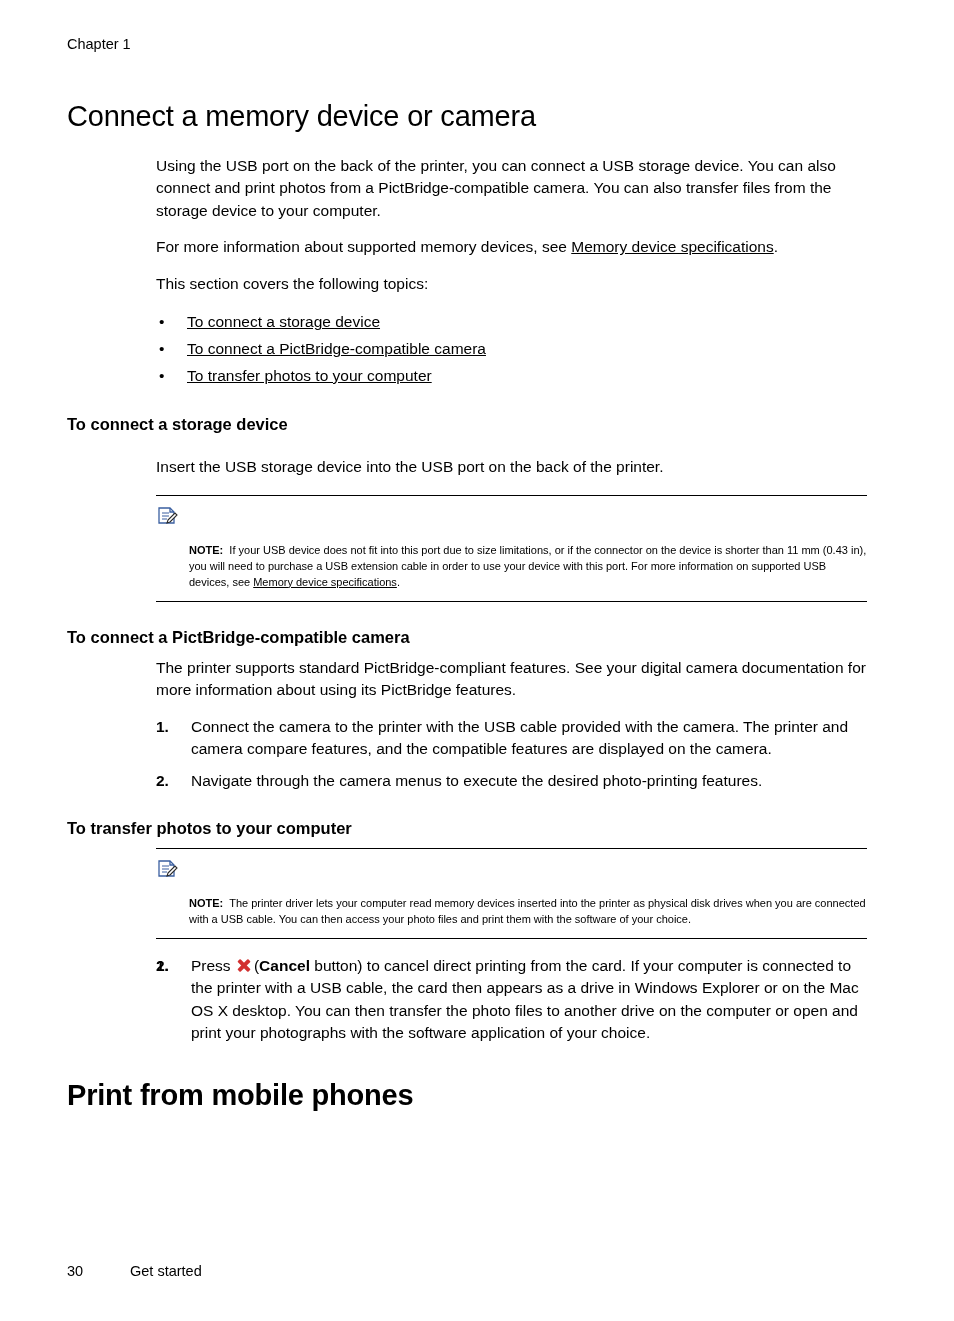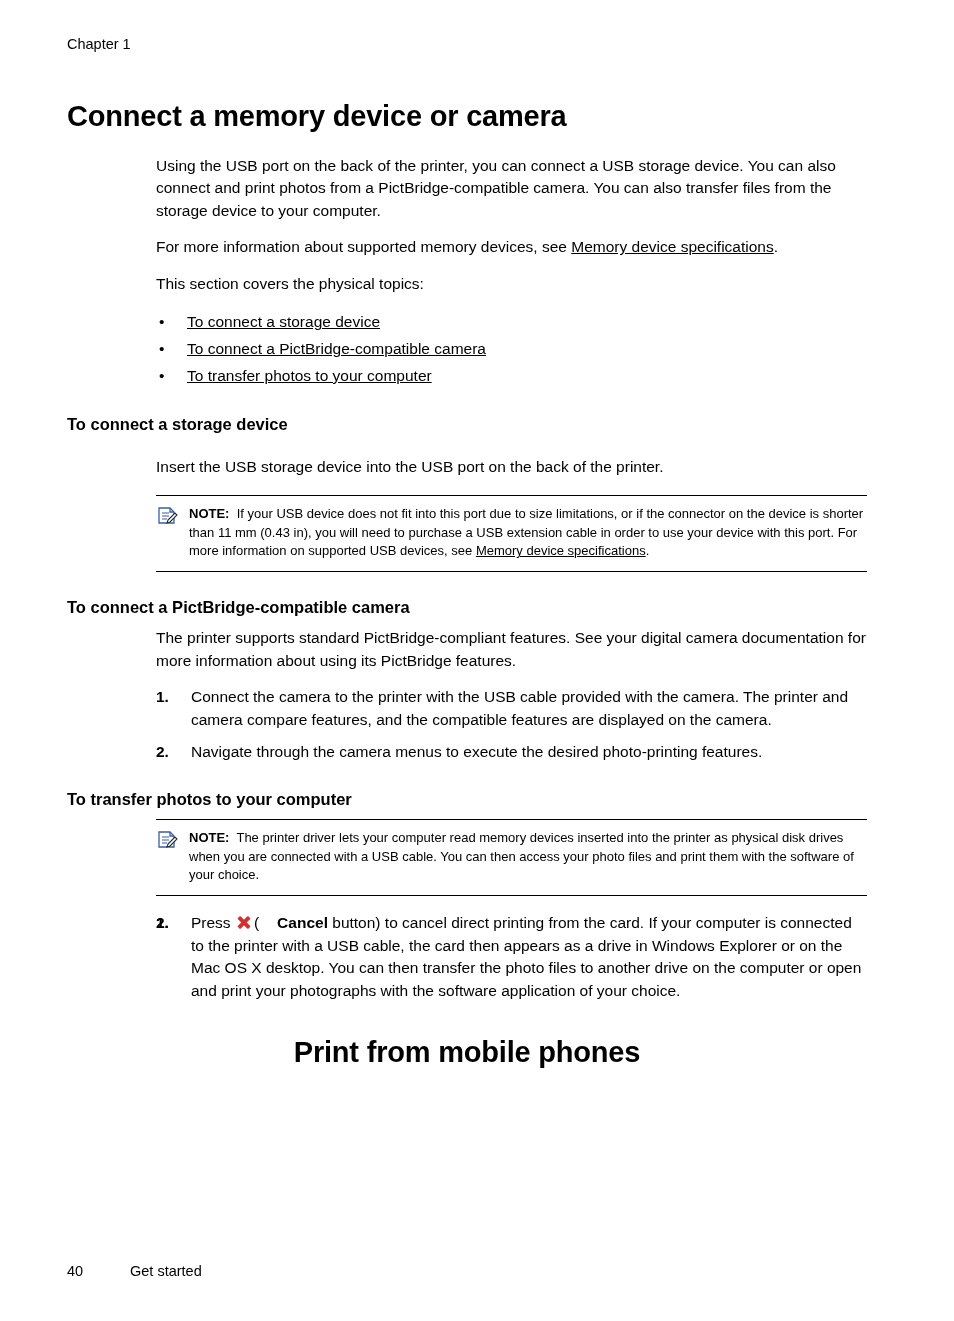--- a/index.html
+++ b/index.html
@@ -30,30 +30,29 @@
     color: #000;
   }
   .content {
     position: absolute;
     left: 67px;
     top: 100px;
     width: 800px;
   }
   h1.title {
     font-size: 29px;
-    font-weight: bold;
+    font-weight: normal;
     margin: 0 0 22px 0;
     letter-spacing: -0.2px;
   }
   h1.title2 {
     font-size: 29px;
     font-weight: bold;
     margin: 34px 0 13px 0;
     letter-spacing: -0.2px;
-    text-align: center;
   }
   h2.subhead {
     font-size: 16.5px;
     font-weight: bold;
     margin: 26px 0 10px 0;
   }
   .indent {
     margin-left: 89px;
   }
   p.body {
@@ -102,22 +101,23 @@
     margin-left: 89px;
     border-top: 1px solid #000;
     border-bottom: 1px solid #000;
     padding: 9px 0 10px 0;
     margin-top: 16px;
     margin-bottom: 16px;
     position: relative;
   }
   .note-inner {
     padding-left: 33px;
-    font-size: 13px;
+    font-size: 11px;
     line-height: 1.45;
+    margin-top: 38px;
   }
   .note-label {
     font-weight: bold;
   }
   .note-icon {
     position: absolute;
     left: 0px;
     top: 10px;
     width: 22px;
     height: 20px;
@@ -145,37 +145,37 @@
   .footer {
     position: absolute;
     left: 67px;
     bottom: 42px;
     font-size: 14.5px;
   }
   .footer .pagenum {
     display: inline-block;
     width: 63px;
   }
-  b { font-weight: bold; margin-left: 18px; }
+  b { font-weight: bold; }
 </style>
 </head>
 <body>
 
 <div class="page">
 
   <div class="chapter-label">Chapter 1</div>
 
   <div class="content">
 
     <h1 class="title">Connect a memory device or camera</h1>
 
     <div class="indent">
       <p class="body">Using the USB port on the back of the printer, you can connect a USB storage device. You can also connect and print photos from a PictBridge-compatible camera. You can also transfer files from the storage device to your computer.</p>
       <p class="body"><span>For more information about supported memory devices, see </span><span class="link">Memory device specifications</span><span>.</span></p>
-      <p class="body">This section covers the physical topics:</p>
+      <p class="body">This section covers the following topics:</p>
       <ul class="bullets">
         <li><span class="dot">•</span><span class="link">To connect a storage device</span></li>
         <li><span class="dot">•</span><span class="link">To connect a PictBridge-compatible camera</span></li>
         <li><span class="dot">•</span><span class="link">To transfer photos to your computer</span></li>
       </ul>
     </div>
 
     <h2 class="subhead">To connect a storage device</h2>
     <div class="indent">
       <p class="body" style="margin-bottom:0;margin-top:22px;">Insert the USB storage device into the USB port on the back of the printer.</p>
@@ -225,16 +225,16 @@
         <li><span class="num">1.</span></li>
         <li><span class="num">2.</span><span>Press </span><span class="cancel-x"></span><span>(</span><b>Cancel</b><span> button) to cancel direct printing from the card. If your computer is connected to the printer with a USB cable, the card then appears as a drive in Windows Explorer or on the Mac OS X desktop. You can then transfer the photo files to another drive on the computer or open and print your photographs with the software application of your choice.</span></li>
       </ol>
     </div>
 
     <h1 class="title2">Print from mobile phones</h1>
 
   </div>
 
   <div class="footer">
-    <span class="pagenum">40</span><span>Get started</span>
+    <span class="pagenum">30</span><span>Get started</span>
   </div>
 
 </div>
 
 </body></html>

